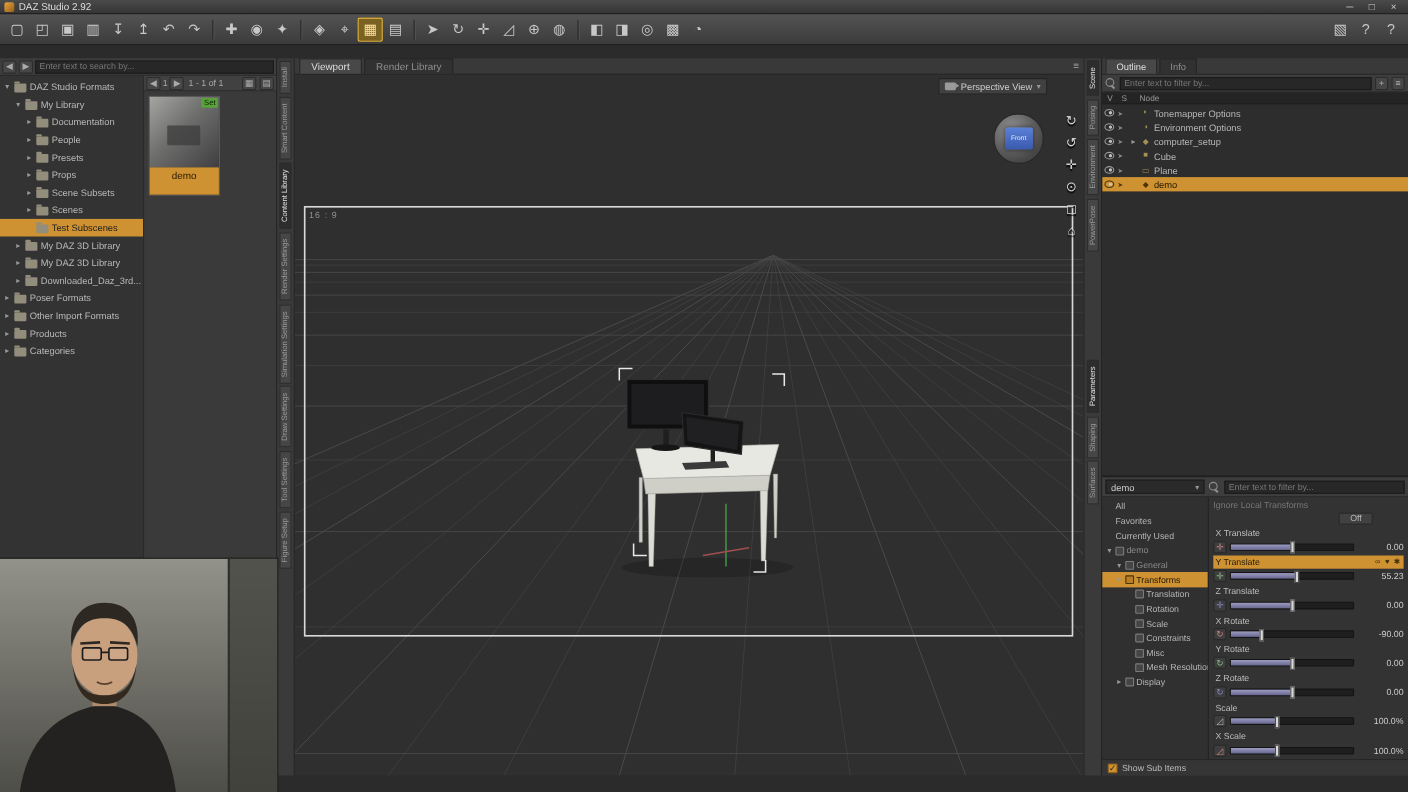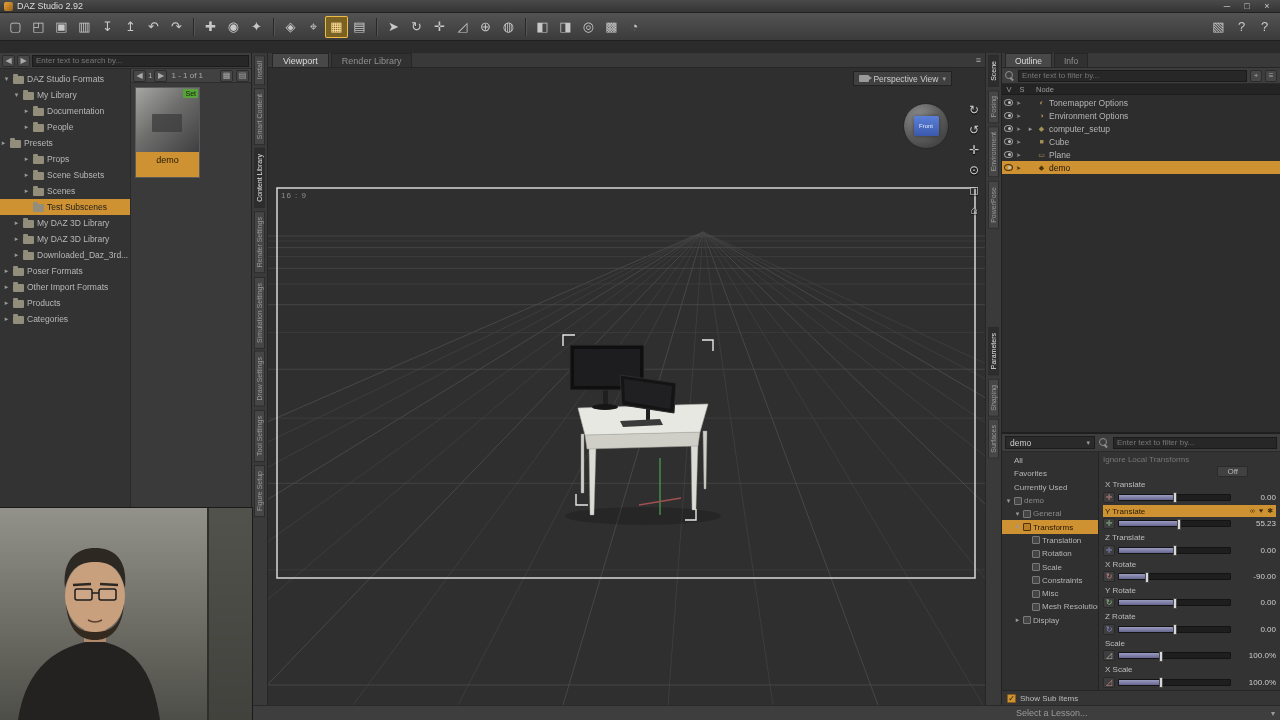--- a/index.html
+++ b/index.html
@@ -216,21 +216,21 @@
             <div class="tree-row" style="padding-left: 23px;">
               <span class="tree-arrow">▸</span>
               <span class="folder-icon"></span>
               <span class="tree-label">Documentation</span>
             </div>
             <div class="tree-row" style="padding-left: 23px;">
               <span class="tree-arrow">▸</span>
               <span class="folder-icon"></span>
               <span class="tree-label">People</span>
             </div>
-            <div class="tree-row" style="">
+            <div class="tree-row" style="padding-left: 23px;">
               <span class="tree-arrow">▸</span>
               <span class="folder-icon"></span>
               <span class="tree-label">Presets</span>
             </div>
             <div class="tree-row" style="padding-left: 23px;">
               <span class="tree-arrow">▸</span>
               <span class="folder-icon"></span>
               <span class="tree-label">Props</span>
             </div>
             <div class="tree-row" style="padding-left: 23px;">
@@ -679,24 +679,20 @@
           </div>
         </div>
         <div class="show-sub">
           <span class="checkbox">✓</span>
           <span>Show Sub Items</span>
         </div>
       </div>
     </div>
   </div>
 
-  <div class="lessons-bar">
-    <span class="lessons-label">Select a Lesson...</span>
-    <span class="lessons-arrow">▾</span>
-  </div>
 
   <div class="webcam">
     <svg viewBox="0 0 252 212" width="252" height="212">
       <defs>
         <linearGradient id="wcbg" x1="0" y1="0" x2="0" y2="1">
           <stop offset="0" stop-color="#92928a"></stop>
           <stop offset="1" stop-color="#4e4e48"></stop>
         </linearGradient>
       </defs>
       <rect x="0" y="0" width="252" height="212" fill="url(#wcbg)"></rect>

